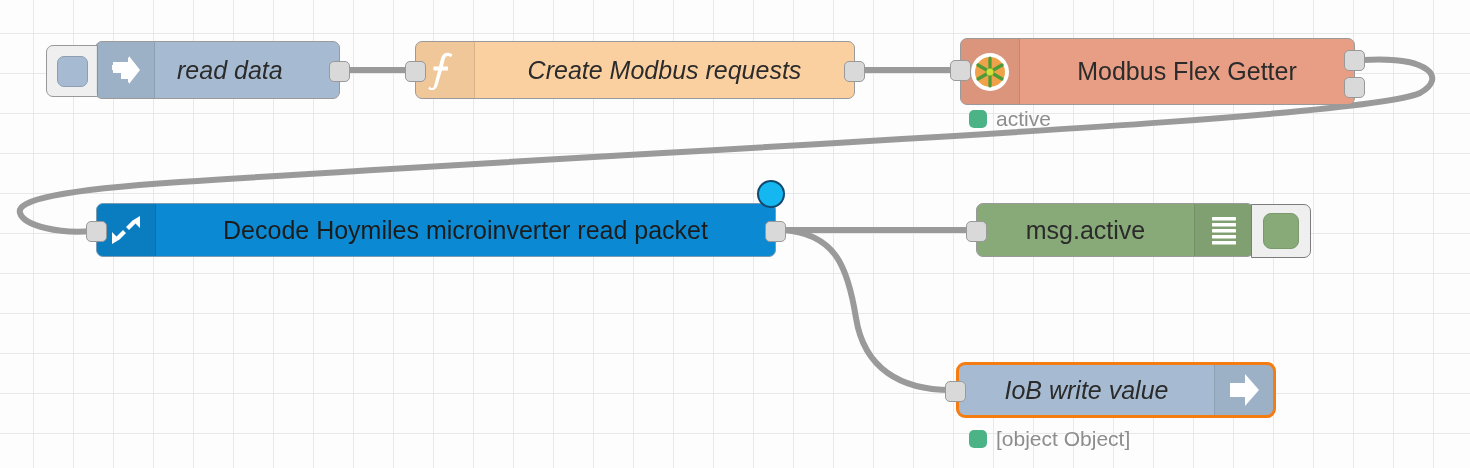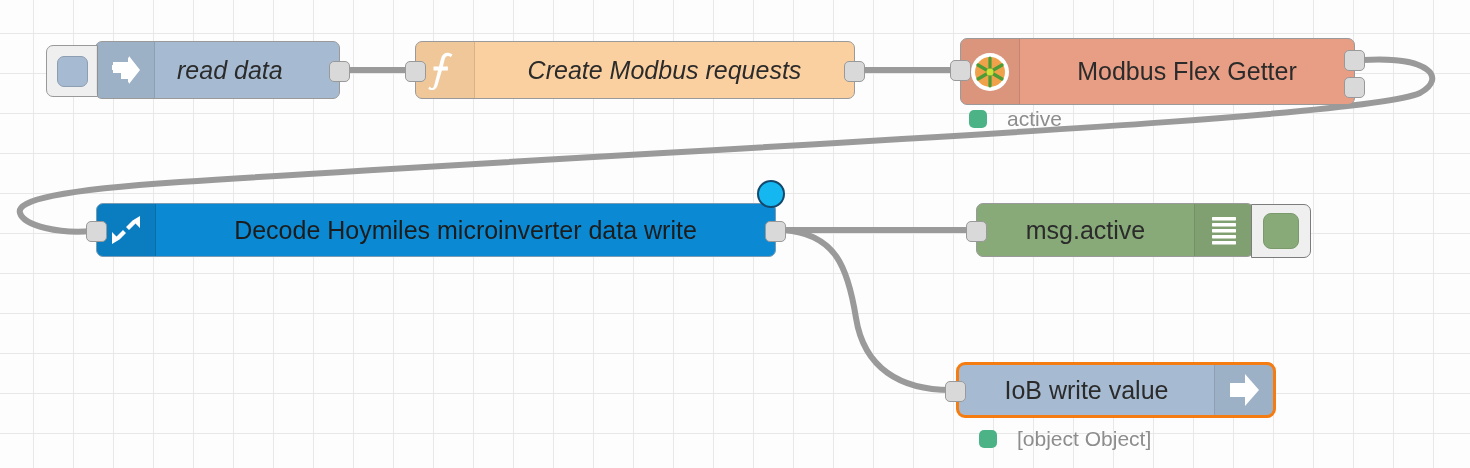--- a/index.html
+++ b/index.html
@@ -74,31 +74,31 @@
 
   #node-debug{left:976px;top:203px;width:278px;height:54px;background:#88aa79;}
   .dbgbtn{
     position:absolute;right:-58px;top:0px;width:60px;height:54px;box-sizing:border-box;
     background:#efefef;border:1px solid #7c7c7c;border-radius:0 7px 7px 0;
     display:flex;align-items:center;justify-content:center;
   }
   .dbgbtn-inner{width:36px;height:36px;box-sizing:border-box;background:#88aa79;border:1px solid #7a9a6c;border-radius:8px;}
 
   #node-iob{left:956px;top:362px;width:320px;height:56px;background:#a6bbd2;
-            border:3px solid #f57c10;border-radius:9px;}
+            border:3px solid #f57c10;border-radius:9px;font-style:italic;}
 
   
   .ico{display:block;}
 
   
-  .status{position:absolute;display:flex;align-items:center;gap:20px;}
+  .status{position:absolute;display:flex;align-items:center;gap:9px;}
   .status .dot{width:18px;height:18px;border-radius:5px;background:#4cb387;}
   .status .stext{font-size:21px;color:#8d8d8d;white-space:nowrap;}
   #status-modbus{left:969px;top:107px;}
-  #status-iob{left:969px;top:427px;margin-left:10px;}
+  #status-iob{left:969px;top:427px;}
 </style>
 </head>
 <body>
 
 <div id="canvas">
 
   <svg id="wires" viewBox="0 0 1470 468">
 
     <path d="M 348,70 C 370,70 390,70 410,70" fill="none" stroke="#9a9a9a" stroke-width="6" stroke-linecap="round"></path>
 
@@ -167,21 +167,21 @@
   </div>
 
   <div class="node" id="node-decode">
     <div class="selbadge"></div>
     <div class="icell left">
       <svg class="ico" width="34" height="34" viewBox="0 0 34 34">
         <path d="M31,3 L31,15 L26.5,10.5 L20,17 L17,14 L23.5,7.5 Z" fill="#ffffff"></path>
         <path d="M3,31 L3,19 L7.5,23.5 L14,17 L17,20 L10.5,26.5 Z" fill="#ffffff"></path>
       </svg>
     </div>
-    <div class="nlabel center">Decode Hoymiles microinverter data write</div>
+    <div class="nlabel center">Decode Hoymiles microinverter read packet</div>
     <div class="port" style="left:-11px;top:17px;"></div>
     <div class="port" style="right:-11px;top:17px;"></div>
   </div>
 
   <div class="node" id="node-debug">
     <div class="nlabel center">msg.active</div>
     <div class="icell right">
       <svg class="ico" width="28" height="30" viewBox="0 0 28 30">
         <g fill="#ffffff">
           <rect x="2" y="2" width="24" height="3.4" rx="0.6"></rect>

